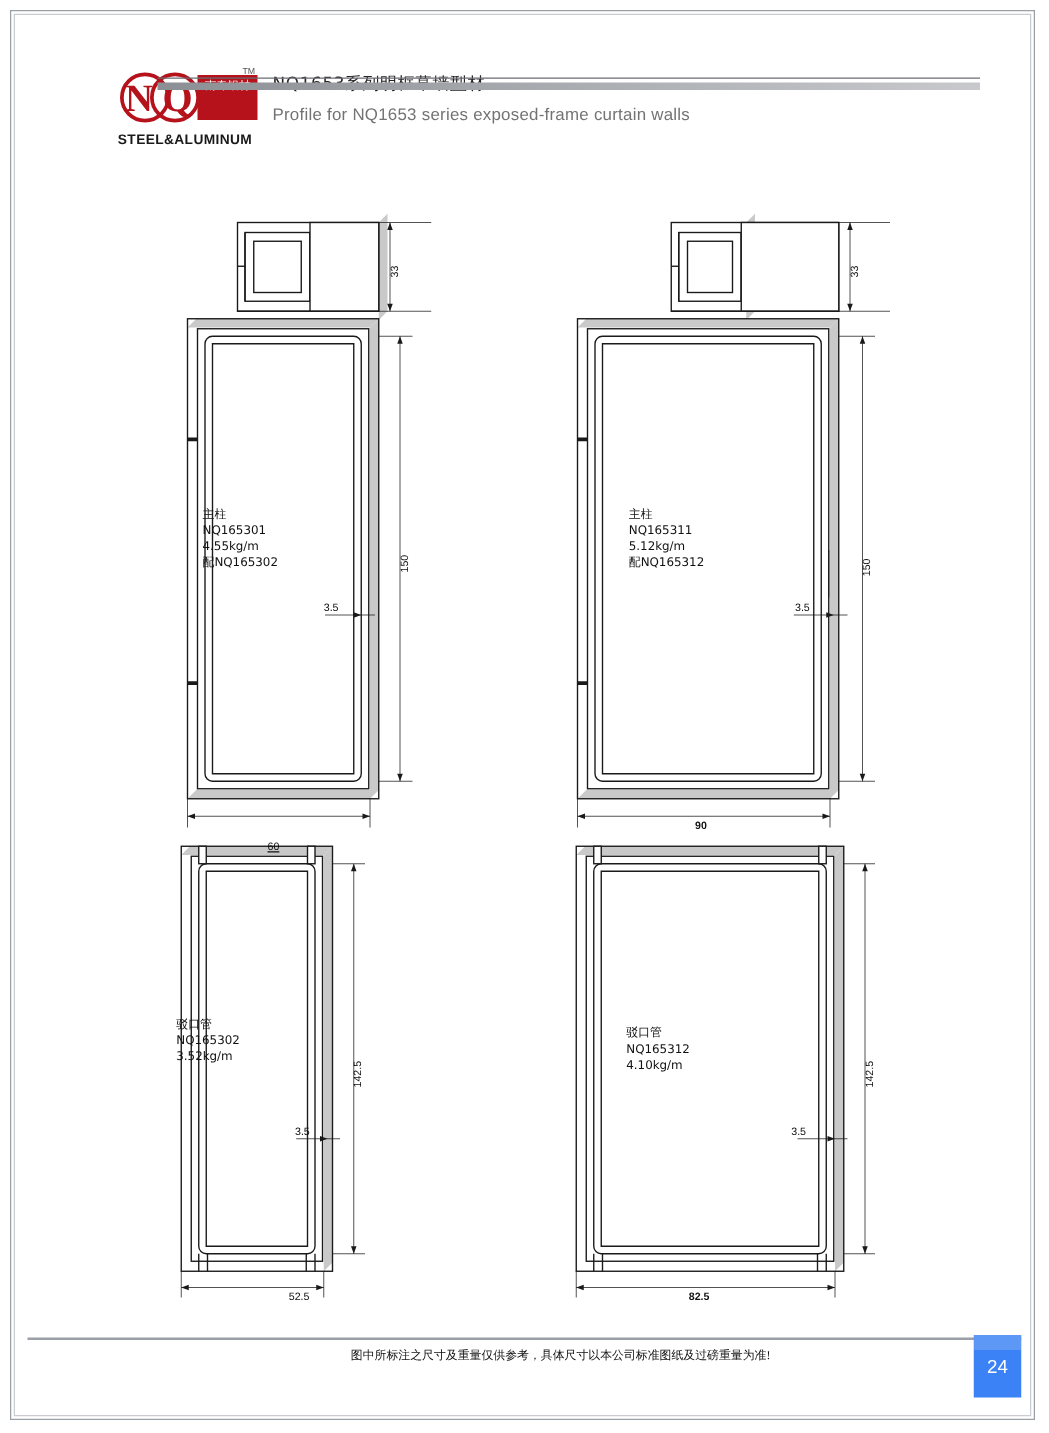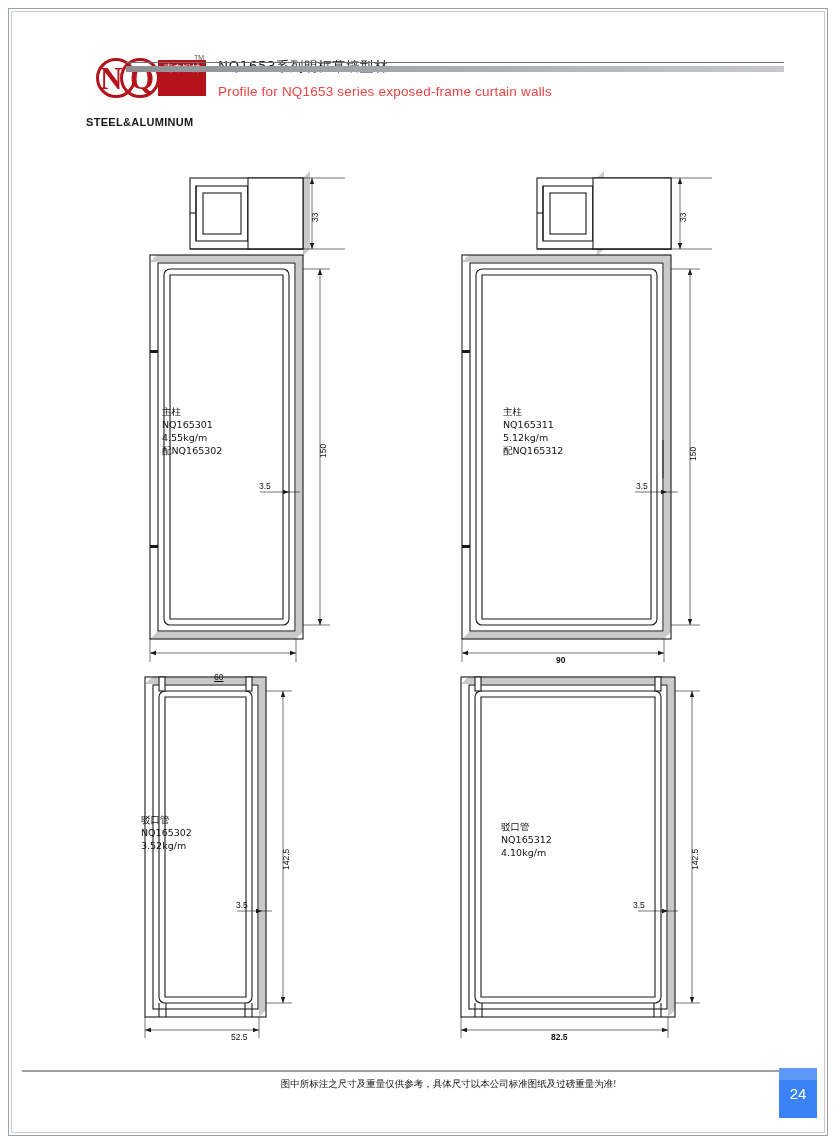--- a/index.html
+++ b/index.html
@@ -70,42 +70,42 @@
     padding-top:3px;
     box-sizing:border-box;
     letter-spacing:0px;
   }
   .logo-tm{
     position:absolute;left:108px;top:0px;
     font-size:7px;color:#555;
   }
   .logo-text{
     position:absolute;
-    left:0;top:62px;
+    left:0;top:52px;
     width:124px;
-    text-align:left;
+    text-align:center;
     font-size:11px;
     font-weight:bold;
     color:#1a1a1a;
     letter-spacing:0.3px;
   }
   .title-block{
     position:absolute;
     left:132px;top:4px;
   }
   .title-cn{
     font-size:13.5px;
     color:#222;
     letter-spacing:0.5px;
     margin-bottom:8px;
     font-family:"DejaVu Sans", sans-serif;
   }
   .title-en{
     font-size:13.5px;
-    color:#ef4444;
+    color:#737373;
     letter-spacing:0.2px;
   }
   .header-rule{
     position:absolute;
     left:126px;top:66px;
     width:658px;height:6px;
     background:linear-gradient(to right,#8c8f94,#c7c9cd);
   }
   .header-rule-thin{
     position:absolute;

